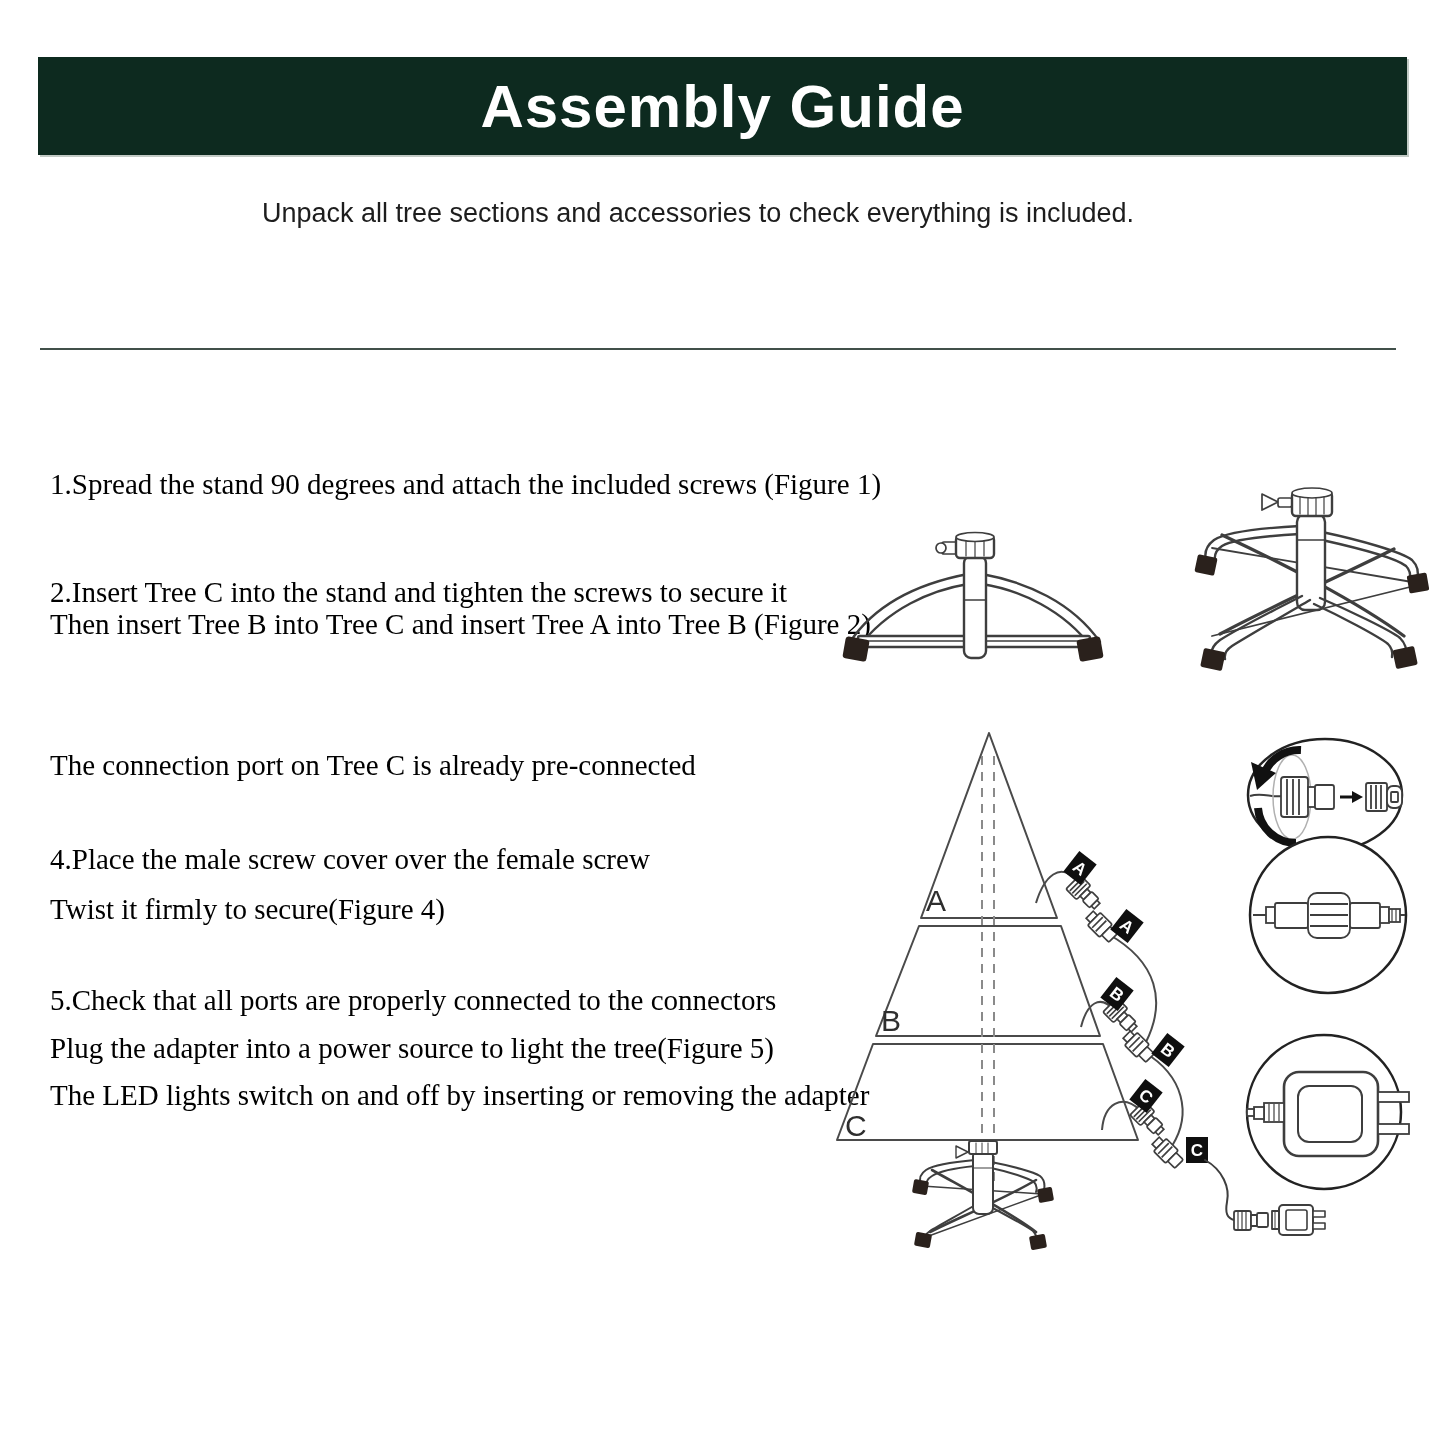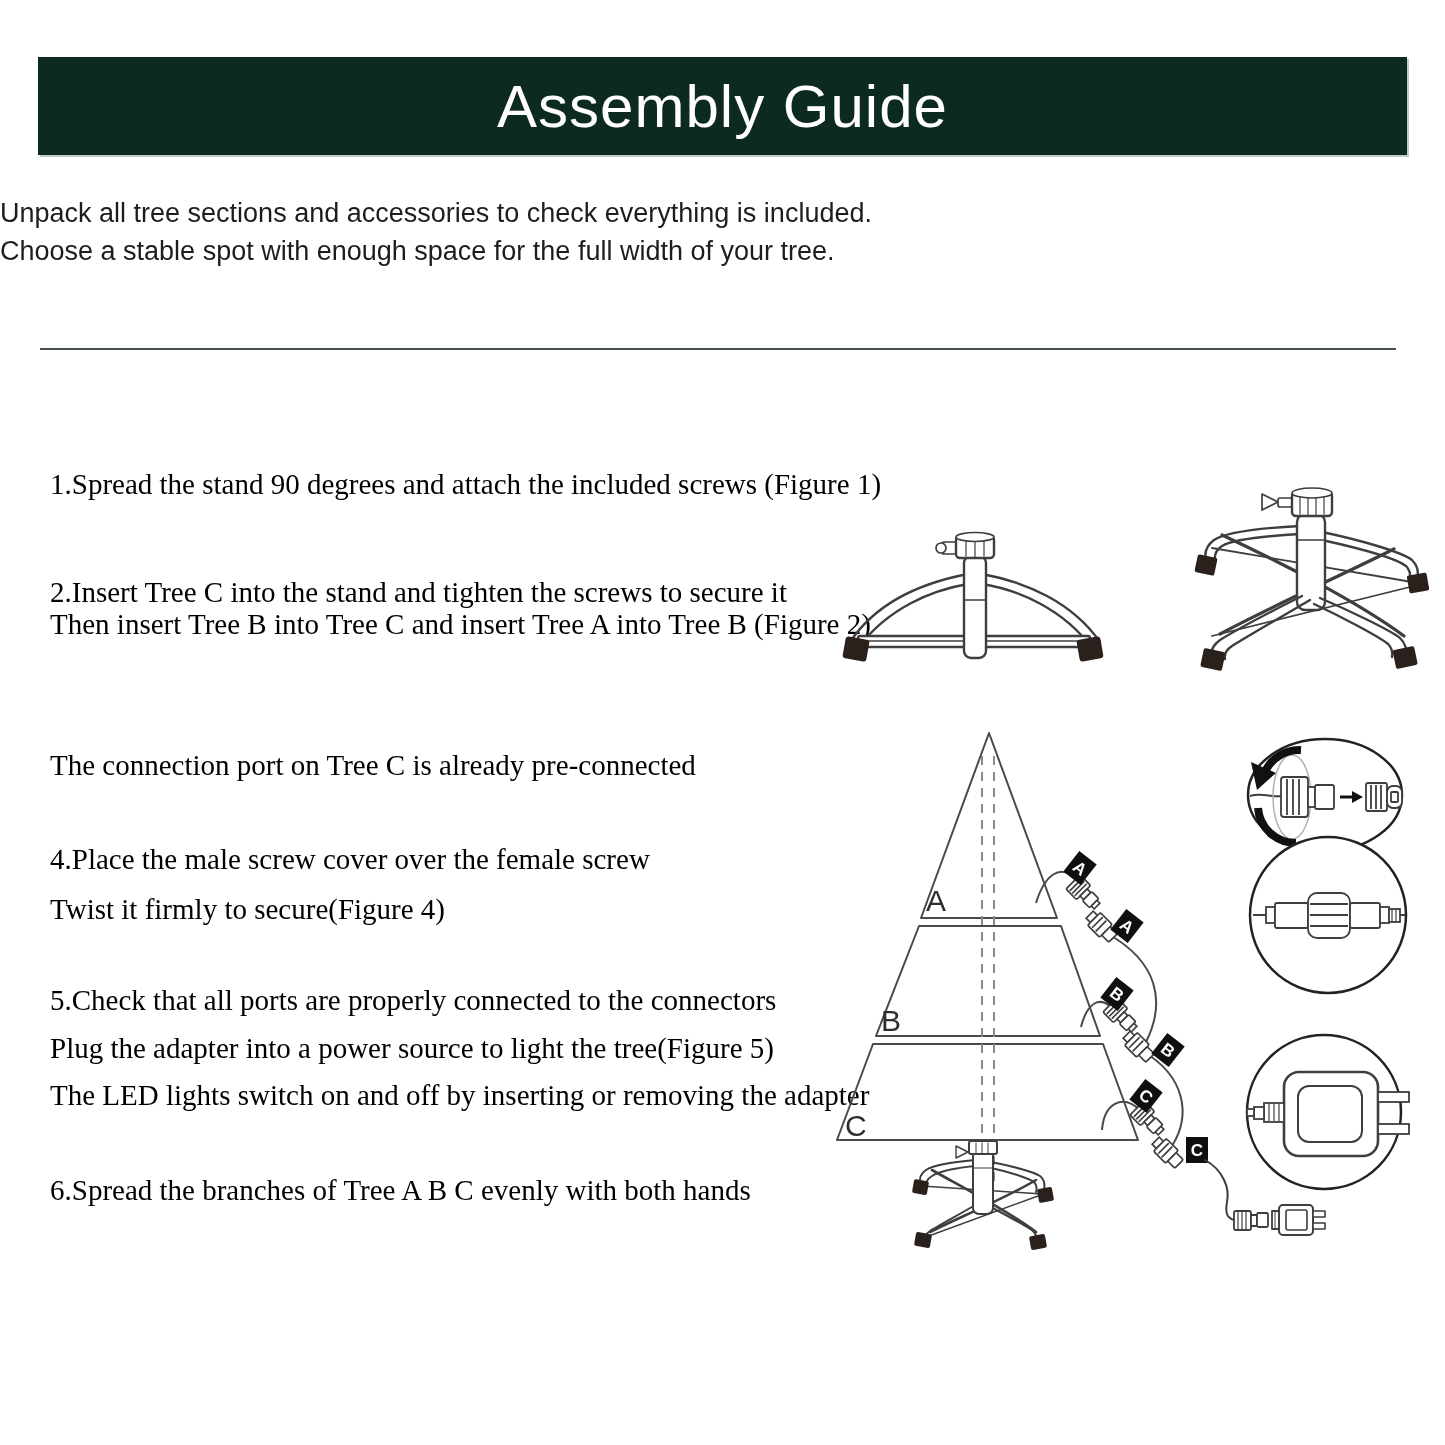--- a/index.html
+++ b/index.html
@@ -1,57 +1,55 @@
 <!DOCTYPE html>
 <html><head>
 <meta charset="utf-8">
 <style>
   html,body{margin:0;padding:0;background:#fff;}
   .page{position:relative;width:1445px;height:1445px;background:#ffffff;overflow:hidden;
         font-family:"Liberation Sans",sans-serif;}
   .header{position:absolute;left:38px;top:57px;width:1369px;height:98px;background:#0d2a1f;
           box-shadow:2px 2px 0 #c2cac5;}
   .header-title{width:100%;height:100%;display:flex;align-items:center;justify-content:center;
-          color:#ffffff;font-size:60px;font-weight:400;letter-spacing:1px;}
-  .intro{position:absolute;left:0;top:194px;width:1396px;
+          color:#ffffff;font-size:60px;font-weight:700;letter-spacing:1px;}
+  .intro{position:absolute;left:0;top:194px;width:1396px;text-align:center;
          font-size:27px;line-height:38px;color:#1d1d1d;}
   .divider{position:absolute;left:40px;top:348px;width:1356px;height:2px;background:#41504a;}
   .step{position:absolute;left:50px;font-family:"Liberation Serif",serif;font-size:29px;
         color:#000;white-space:nowrap;}
   .art{position:absolute;left:0;top:0;}
   .tree-label{font-family:"Liberation Sans",sans-serif;font-size:30px;fill:#2e2e2e;}
   .tag-letter{font-family:"Liberation Sans",sans-serif;font-size:17px;font-weight:bold;
         fill:#ffffff;text-anchor:middle;}
 </style>
 </head>
 <body>
 
 <div class="page">
 
   <div class="header">
     <div class="header-title">Assembly Guide</div>
   </div>
 
   <div class="intro">
     <div>Unpack all tree sections and accessories to check everything is included.</div>
-    <div>Choose a stable spot with enough space for the full width of your tree.</div>
   </div>
 
   <div class="divider"></div>
 
   <div class="step" style="top:468px">1.Spread the stand 90 degrees and attach the included screws (Figure 1)</div>
   <div class="step" style="top:576px">2.Insert Tree C into the stand and tighten the screws to secure it</div>
   <div class="step" style="top:608px">Then insert Tree B into Tree C and insert Tree A into Tree B (Figure 2)</div>
   <div class="step" style="top:749px">The connection port on Tree C is already pre-connected</div>
   <div class="step" style="top:843px">4.Place the male screw cover over the female screw</div>
   <div class="step" style="top:893px">Twist it firmly to secure(Figure 4)</div>
   <div class="step" style="top:984px">5.Check that all ports are properly connected to the connectors</div>
   <div class="step" style="top:1032px">Plug the adapter into a power source to light the tree(Figure 5)</div>
   <div class="step" style="top:1079px">The LED lights switch on and off by inserting or removing the adapter</div>
-  <div class="step" style="top:1174px">6.Spread the branches of Tree A B C evenly with both hands</div>
 
   <svg class="art" width="1445" height="1445" viewBox="0 0 1445 1445">
     <defs>
       <g id="conn-male" stroke="#3e3e3e" stroke-width="1.7" fill="#fff">
         <rect x="0" y="0" width="15" height="20" rx="2"></rect>
         <line x1="4" y1="1.5" x2="4" y2="18.5"></line>
         <line x1="7.5" y1="1.5" x2="7.5" y2="18.5"></line>
         <line x1="11" y1="1.5" x2="11" y2="18.5"></line>
         <rect x="15" y="5" width="5" height="10"></rect>
         <rect x="20" y="3.5" width="10" height="13" rx="1.5"></rect>

